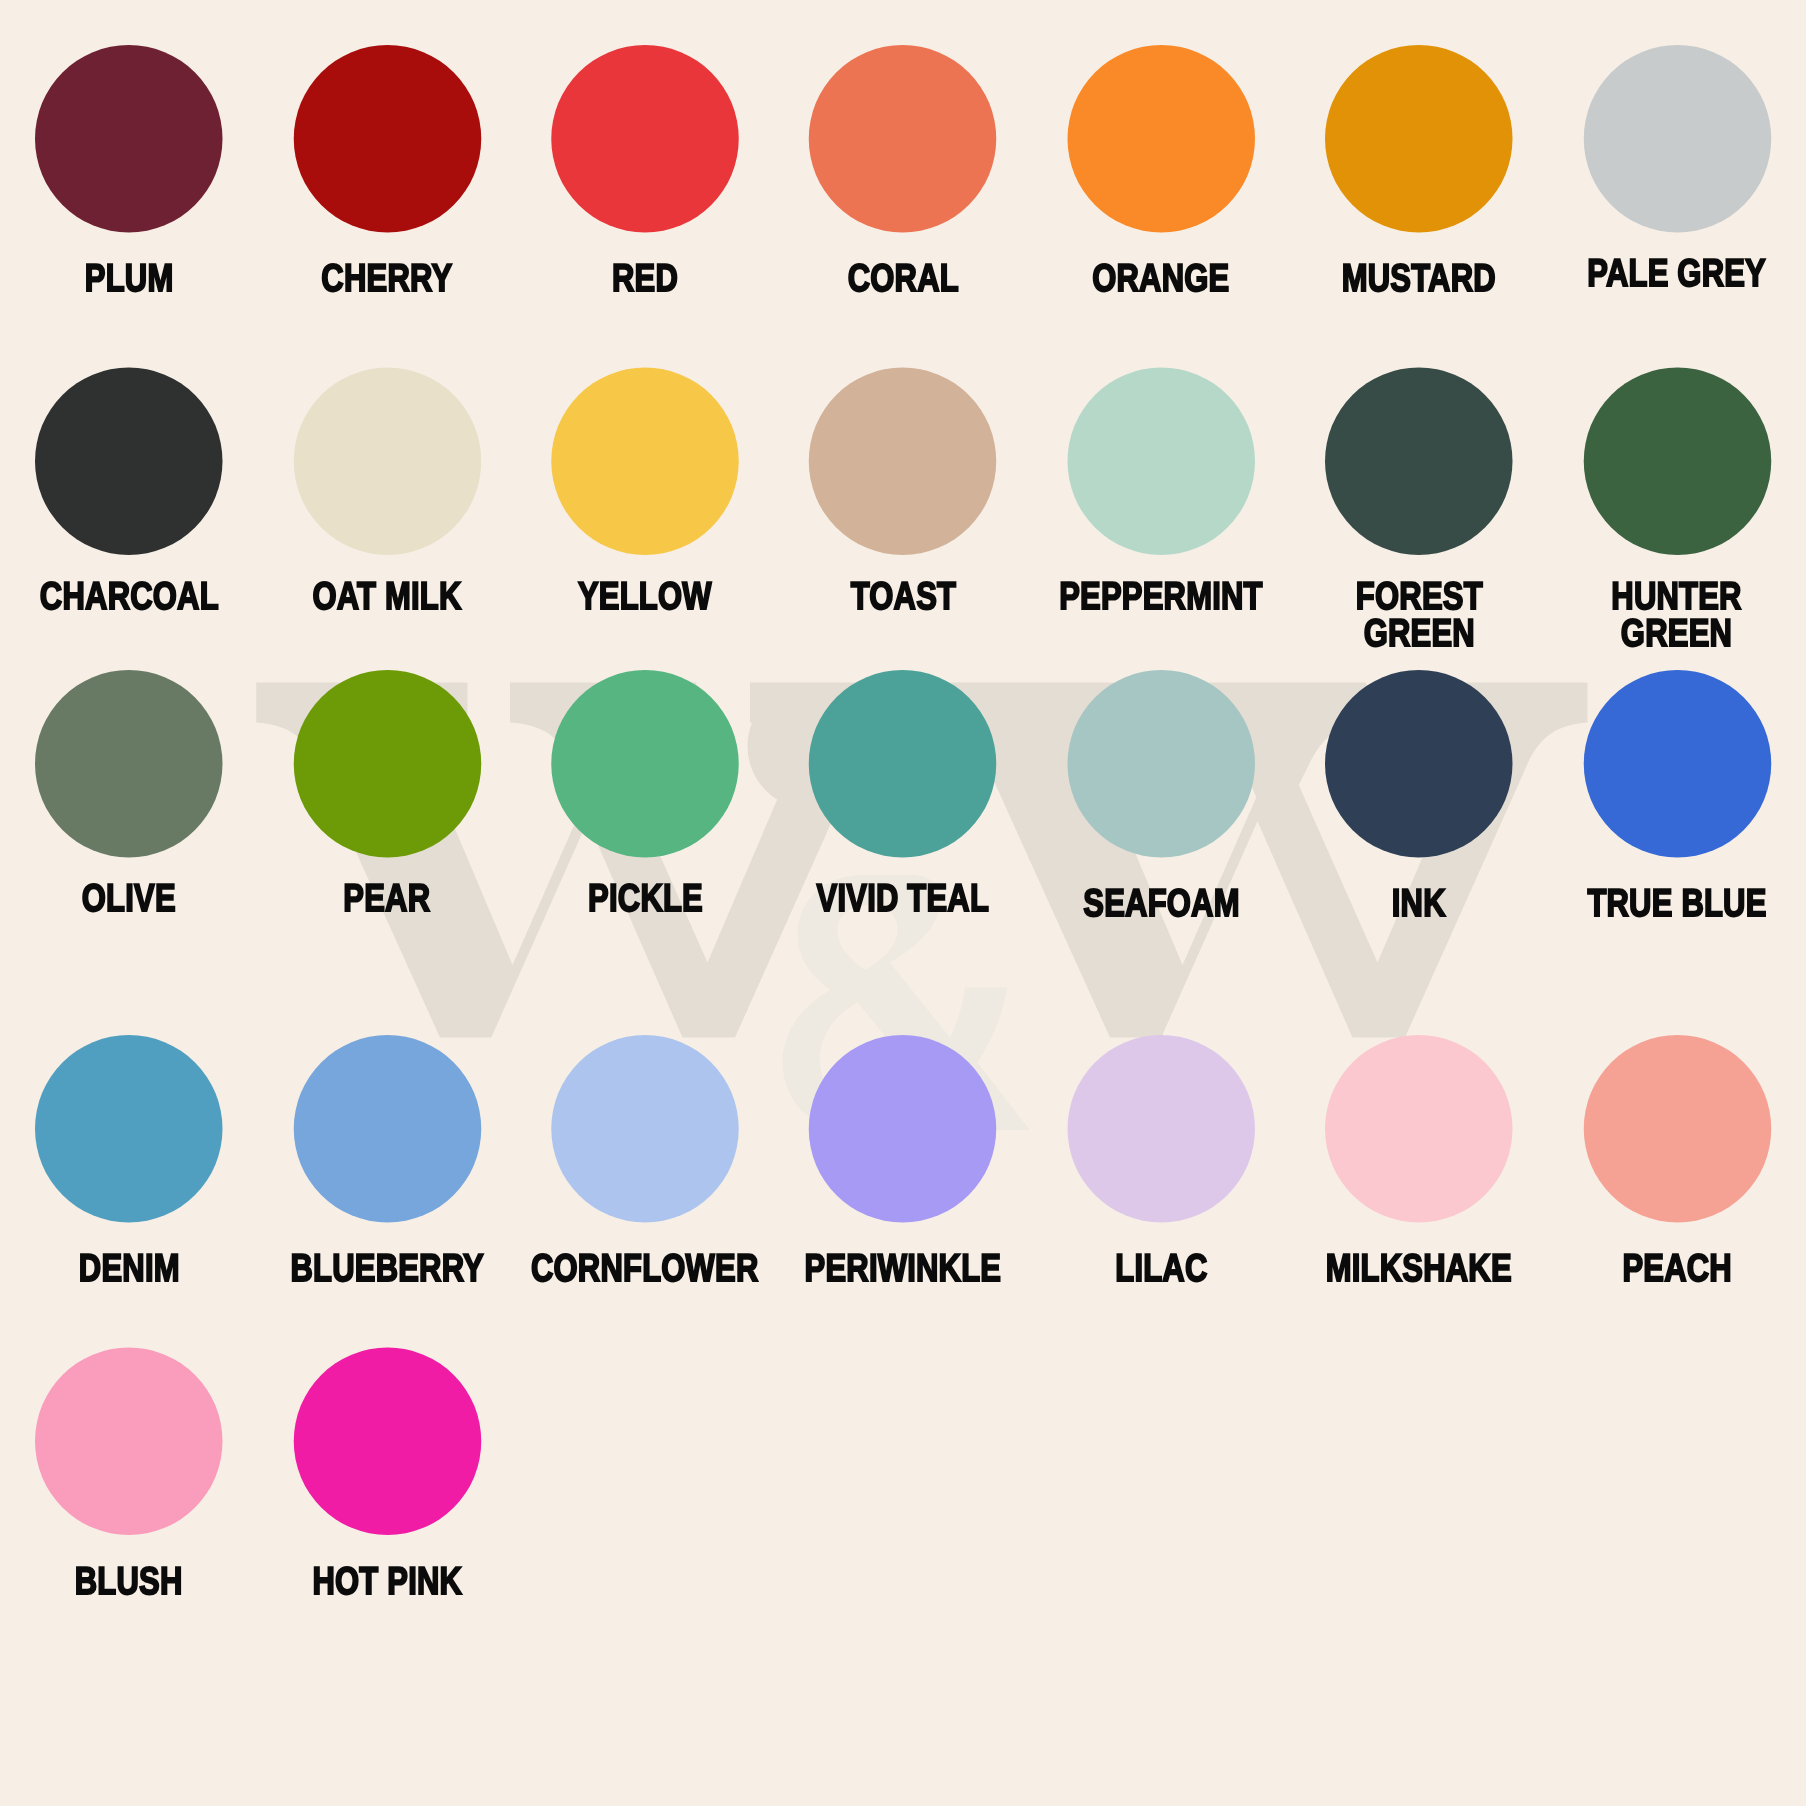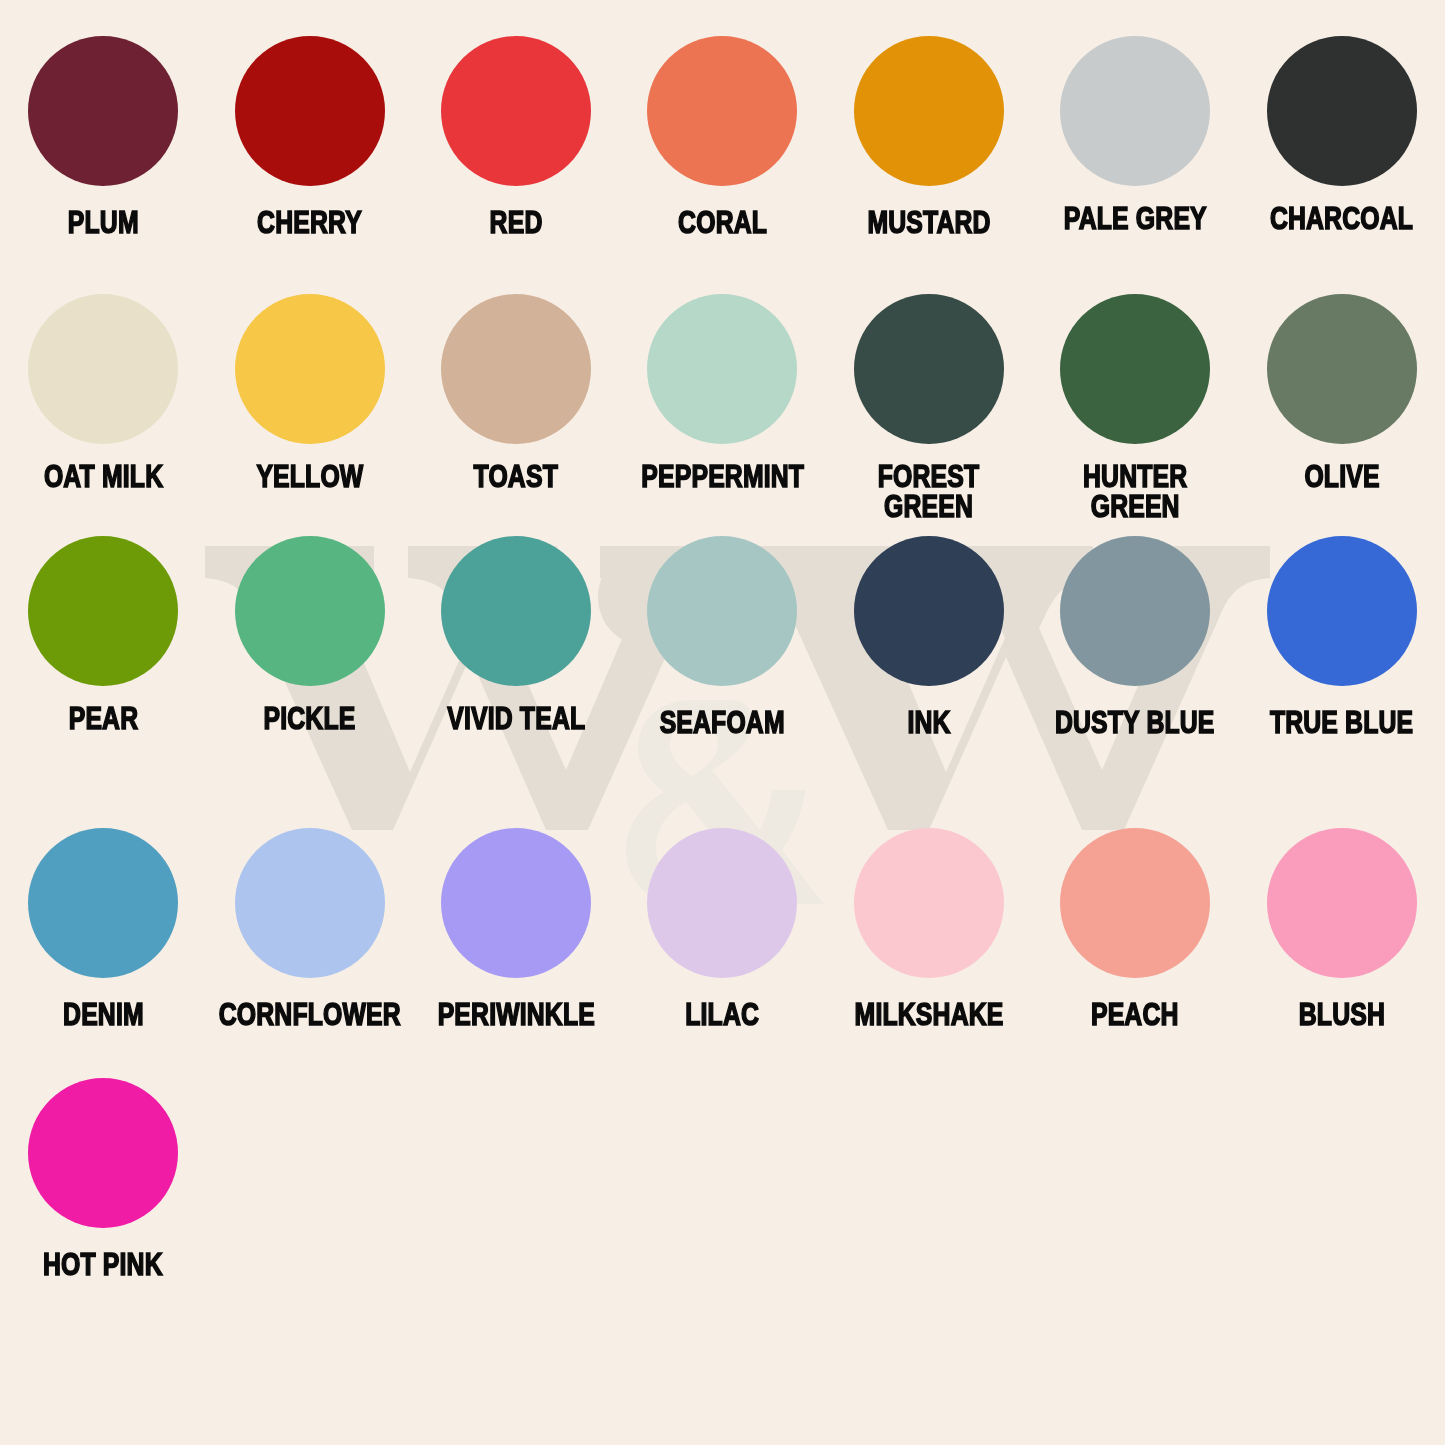--- a/index.html
+++ b/index.html
@@ -199,20 +199,24 @@
     </div>
     <div class="cell row1">
       <div class="swatch" style="background-color: rgb(232, 54, 59);"></div>
       <div class="label">RED</div>
     </div>
     <div class="cell row1">
       <div class="swatch" style="background-color: rgb(236, 116, 83);"></div>
       <div class="label">CORAL</div>
     </div>
     <div class="cell row1">
+      <div class="swatch" style="background-color: rgb(250, 138, 40);"></div>
+      <div class="label">ORANGE</div>
+    </div>
+    <div class="cell row1">
       <div class="swatch" style="background-color: rgb(225, 146, 6);"></div>
       <div class="label">MUSTARD</div>
     </div>
 
     <div class="cell row2">
       <div class="swatch" style="background-color: rgb(199, 203, 204);"></div>
       <div class="label">PALE GREY</div>
     </div>
     <div class="cell row2">
       <div class="swatch" style="background-color: rgb(46, 49, 48);"></div>
@@ -264,32 +268,32 @@
 
     <div class="cell row4">
       <div class="swatch" style="background-color: rgb(166, 198, 196);"></div>
       <div class="label">SEAFOAM</div>
     </div>
     <div class="cell row4">
       <div class="swatch" style="background-color: rgb(46, 63, 86);"></div>
       <div class="label">INK</div>
     </div>
     <div class="cell row4">
-      <div class="swatch" style="background-color: rgb(129, 150, 159);"></div>
-      <div class="label">DUSTY BLUE</div>
-    </div>
-    <div class="cell row4">
       <div class="swatch" style="background-color: rgb(54, 105, 214);"></div>
       <div class="label">TRUE BLUE</div>
     </div>
     <div class="cell row4">
       <div class="swatch" style="background-color: rgb(81, 159, 192);"></div>
       <div class="label">DENIM</div>
     </div>
     <div class="cell row4">
+      <div class="swatch" style="background-color: rgb(118, 166, 220);"></div>
+      <div class="label">BLUEBERRY</div>
+    </div>
+    <div class="cell row4">
       <div class="swatch" style="background-color: rgb(173, 197, 238);"></div>
       <div class="label">CORNFLOWER</div>
     </div>
 
     <div class="cell row5">
       <div class="swatch" style="background-color: rgb(167, 154, 244);"></div>
       <div class="label">PERIWINKLE</div>
     </div>
     <div class="cell row5">
       <div class="swatch" style="background-color: rgb(222, 200, 234);"></div>

